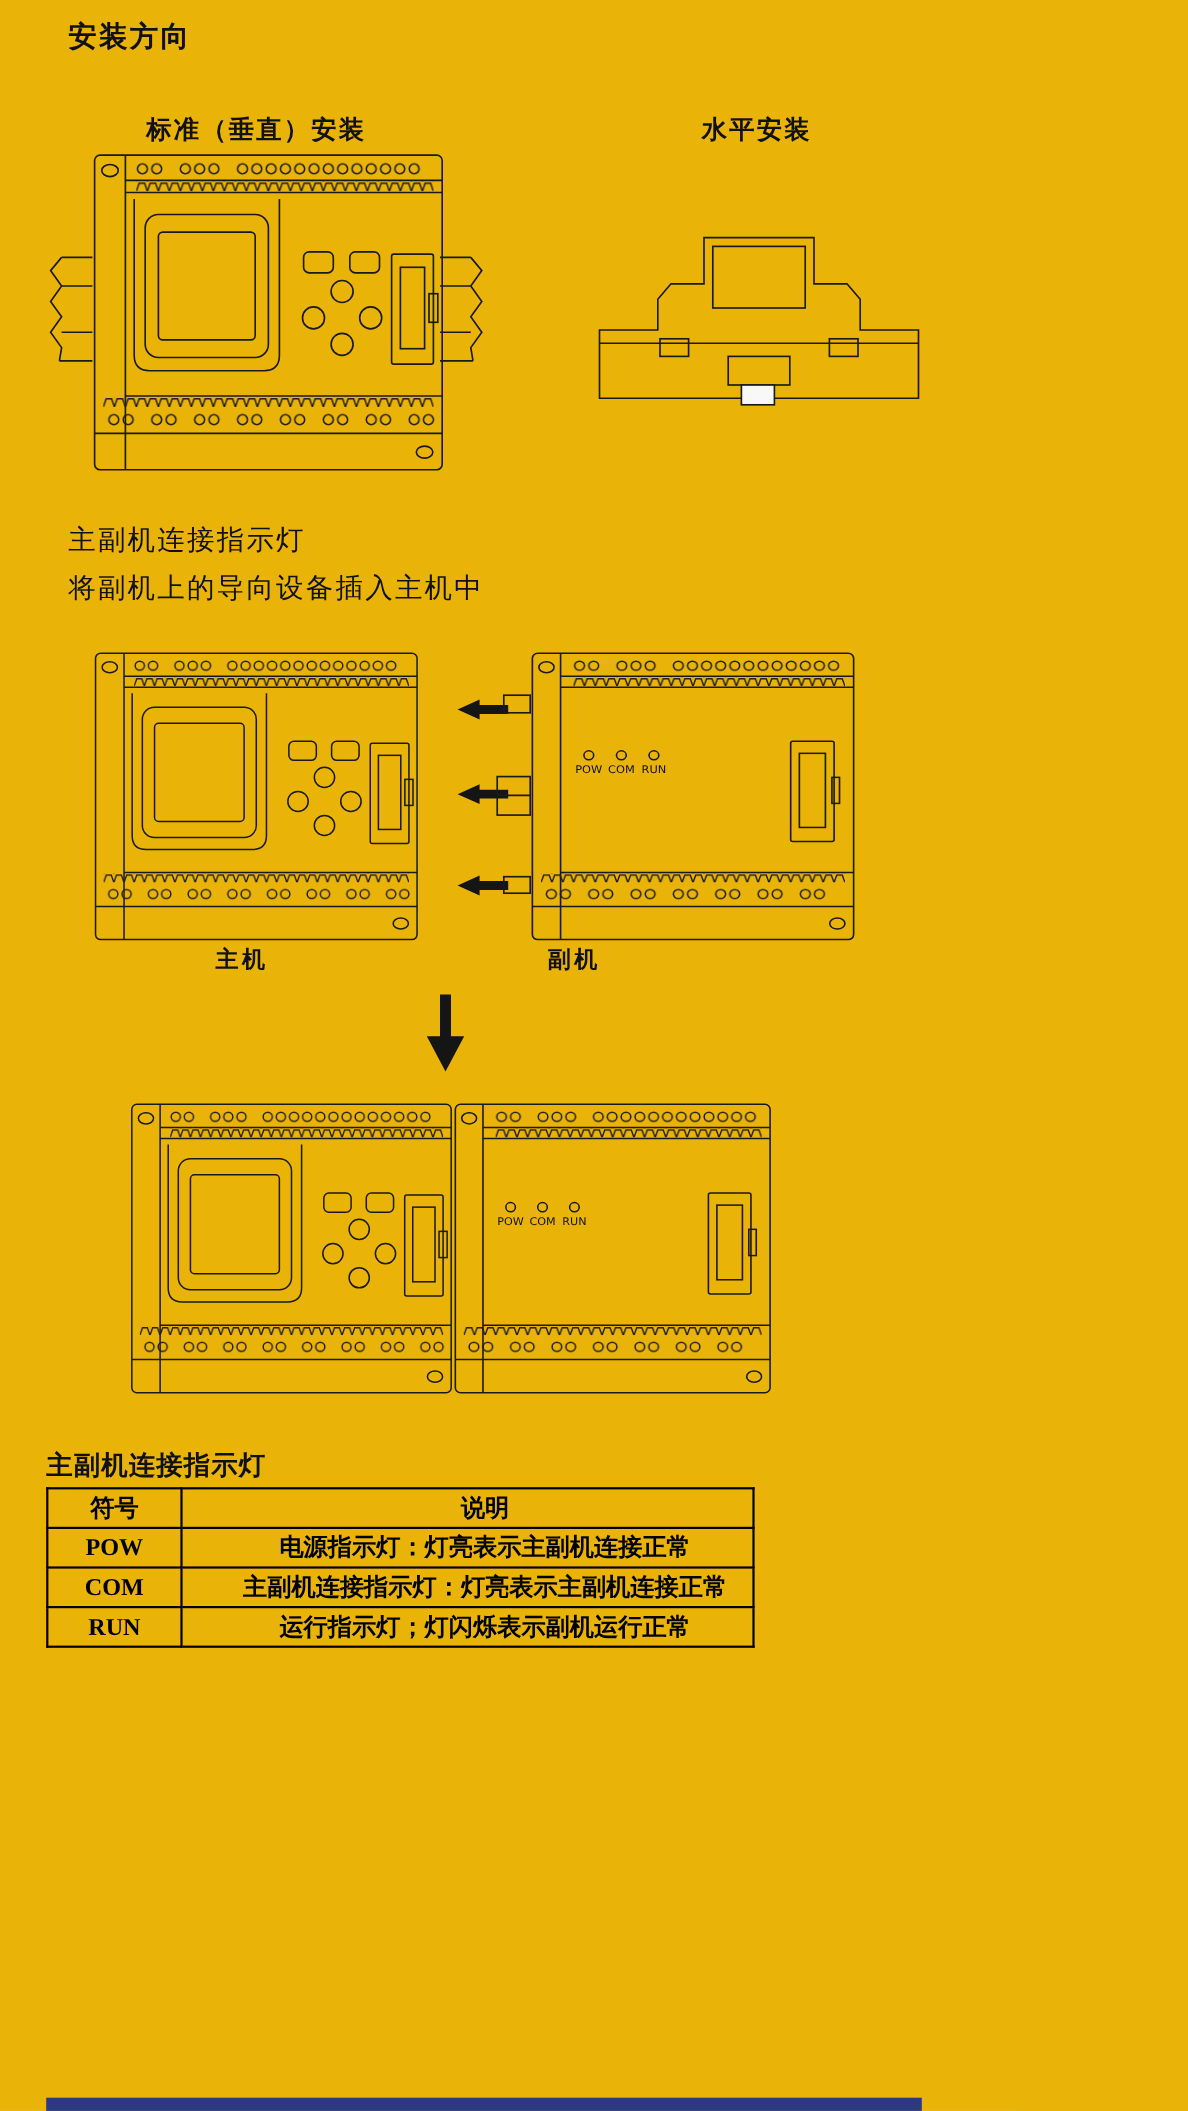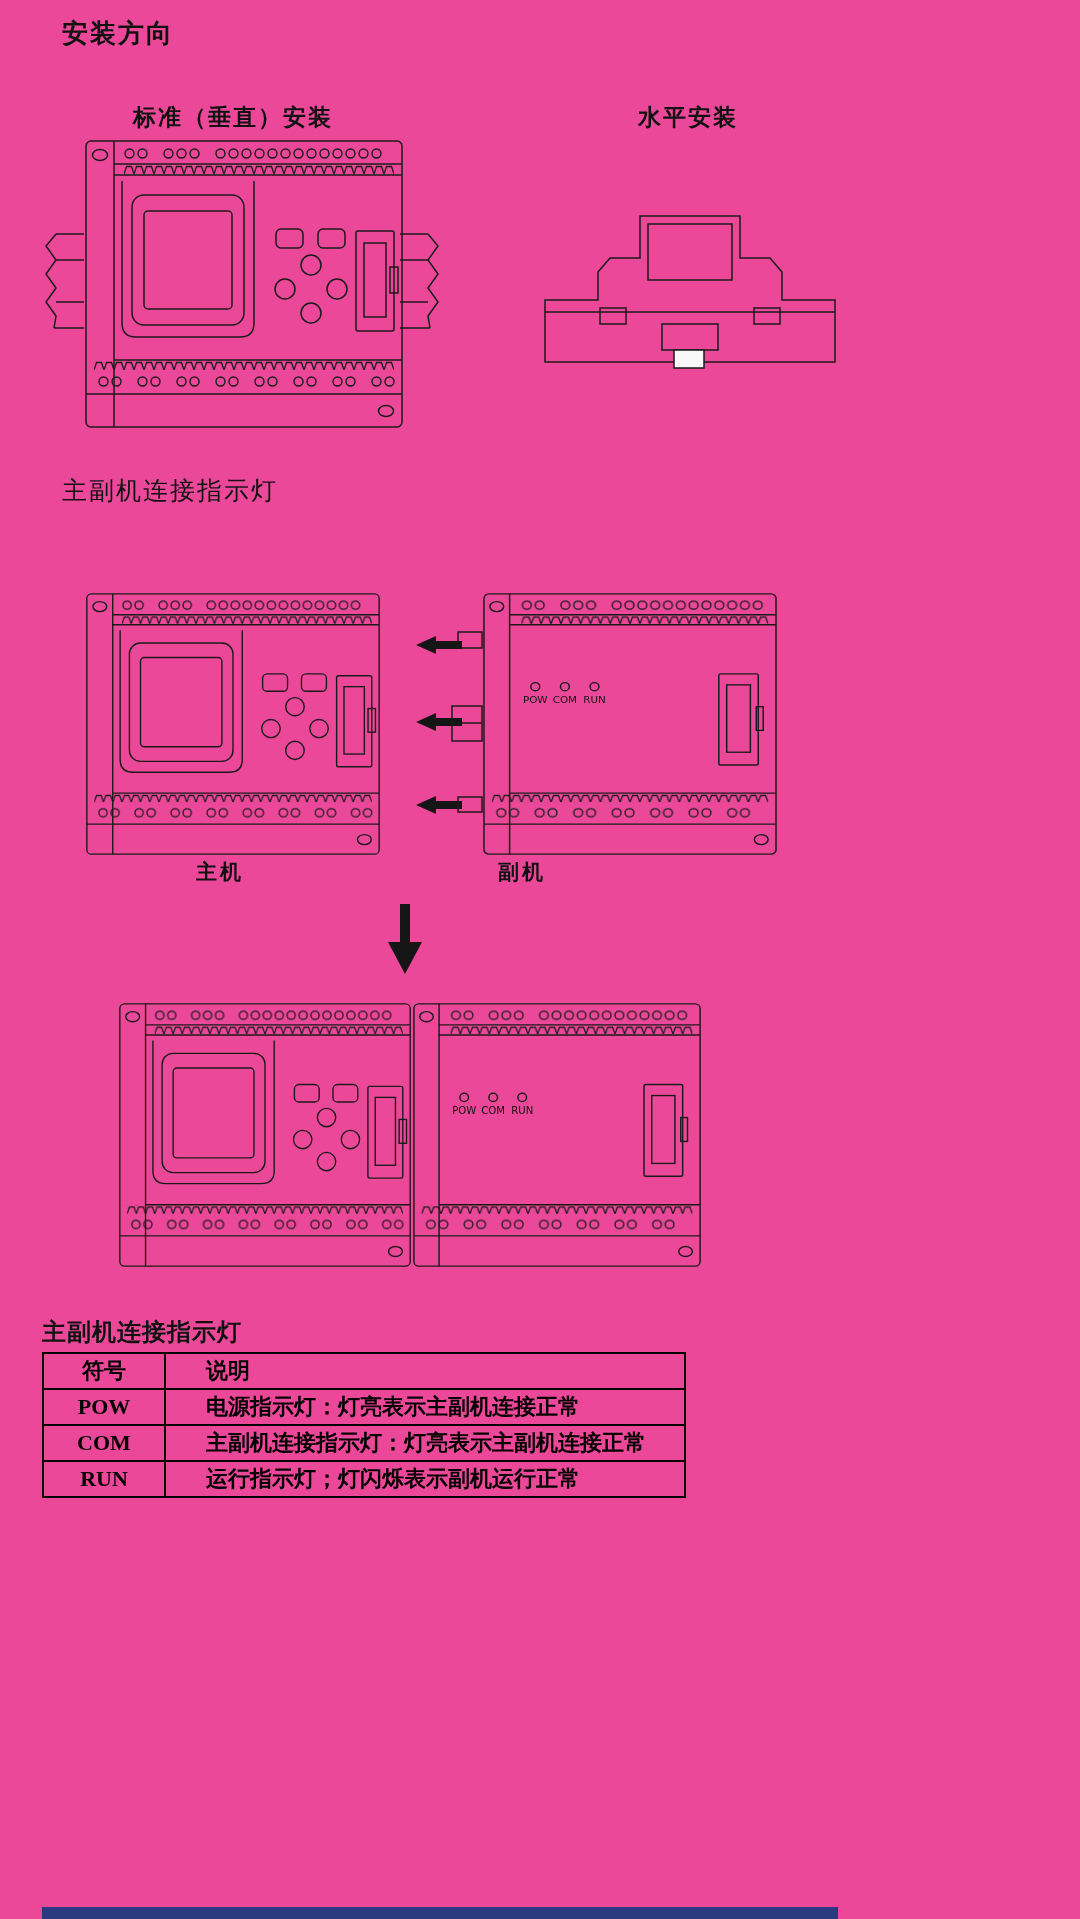--- a/index.html
+++ b/index.html
@@ -1,36 +1,36 @@
 <!DOCTYPE html>
 <html><head>
 <meta charset="utf-8">
 <style>
   * { margin:0; padding:0; box-sizing:border-box; }
   html,body { background:#e9e9e9; }
   .page {
     position:relative; width:1080px; height:1919px; margin:0 auto;
-    background:#ec4899; color:#111; overflow:hidden;
+    background:#eab308; color:#111; overflow:hidden;
     font-family:"Liberation Sans", sans-serif;
   }
   .abs { position:absolute; }
   .h-title   { font-size:26px; font-weight:600; letter-spacing:2px; }
   .caption   { font-size:23px; font-weight:700; letter-spacing:2px; }
   .sect-line { font-size:25px; font-weight:500; letter-spacing:2px; }
   .unit-label{ font-family:"Liberation Serif", serif; font-size:21px; font-weight:700; letter-spacing:3px; }
   .tbl-title { font-family:"Liberation Serif", serif; font-size:24px; font-weight:700; letter-spacing:1px; }
   table.ind  { border-collapse:collapse; width:644px; table-layout:fixed; background:transparent; }
   table.ind th, table.ind td {
     border:2px solid #000;
     font-family:"Liberation Serif", serif; font-weight:700;
     font-size:22px; color:#000; height:35px; padding:2px 8px;
   }
   table.ind tr.hdr th { height:31px; }
   .sym-col  { text-align:center; }
-  .desc-col { text-align:left; padding-left:40px !important; }
+  .desc-col { text-align:center; padding-left:40px !important; }
   .footer-bar { height:12px; width:796px; }
   svg { display:block; }
 </style>
 </head>
 <body>
 
 <div class="page">
 
   <svg width="0" height="0" style="position:absolute" aria-hidden="true">
     <defs>
@@ -149,20 +149,21 @@
       <rect x="108" y="16" width="84" height="56"></rect>
       <line x1="5" y1="104" x2="295" y2="104"></line>
       <rect x="60" y="100" width="26" height="16"></rect>
       <rect x="214" y="100" width="26" height="16"></rect>
       <rect x="122" y="116" width="56" height="26"></rect>
       <rect x="134" y="142" width="30" height="18" fill="#f8f8f8"></rect>
     </g>
   </svg>
 
   <div class="abs sect-line" style="left:62px; top:474px">主副机连接指示灯</div>
+  <div class="abs sect-line" style="left:62px; top:518px">将副机上的导向设备插入主机中</div>
 
   <svg class="abs" style="left:85px; top:592px" width="296" height="264" viewBox="0 0 296 264">
     <use href="#sym-main" x="0" y="0" width="296" height="264"></use>
   </svg>
 
   <svg class="abs" style="left:410px; top:628px" width="56" height="190" viewBox="0 0 56 190">
     <g fill="#151515" stroke="none">
       <path d="M52,13 H26 V8  L6,17  L26,26 V21 H52 Z"></path>
       <path d="M52,90 H26 V85 L6,94  L26,103 V98 H52 Z"></path>
       <path d="M52,173 H26 V168 L6,177 L26,186 V181 H52 Z"></path>

